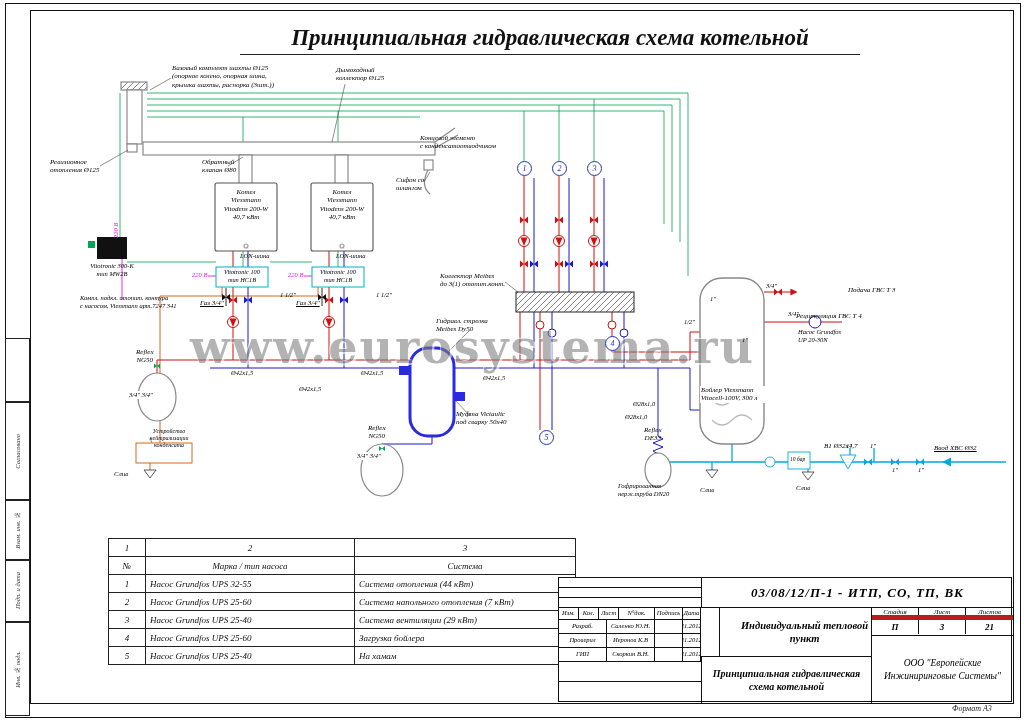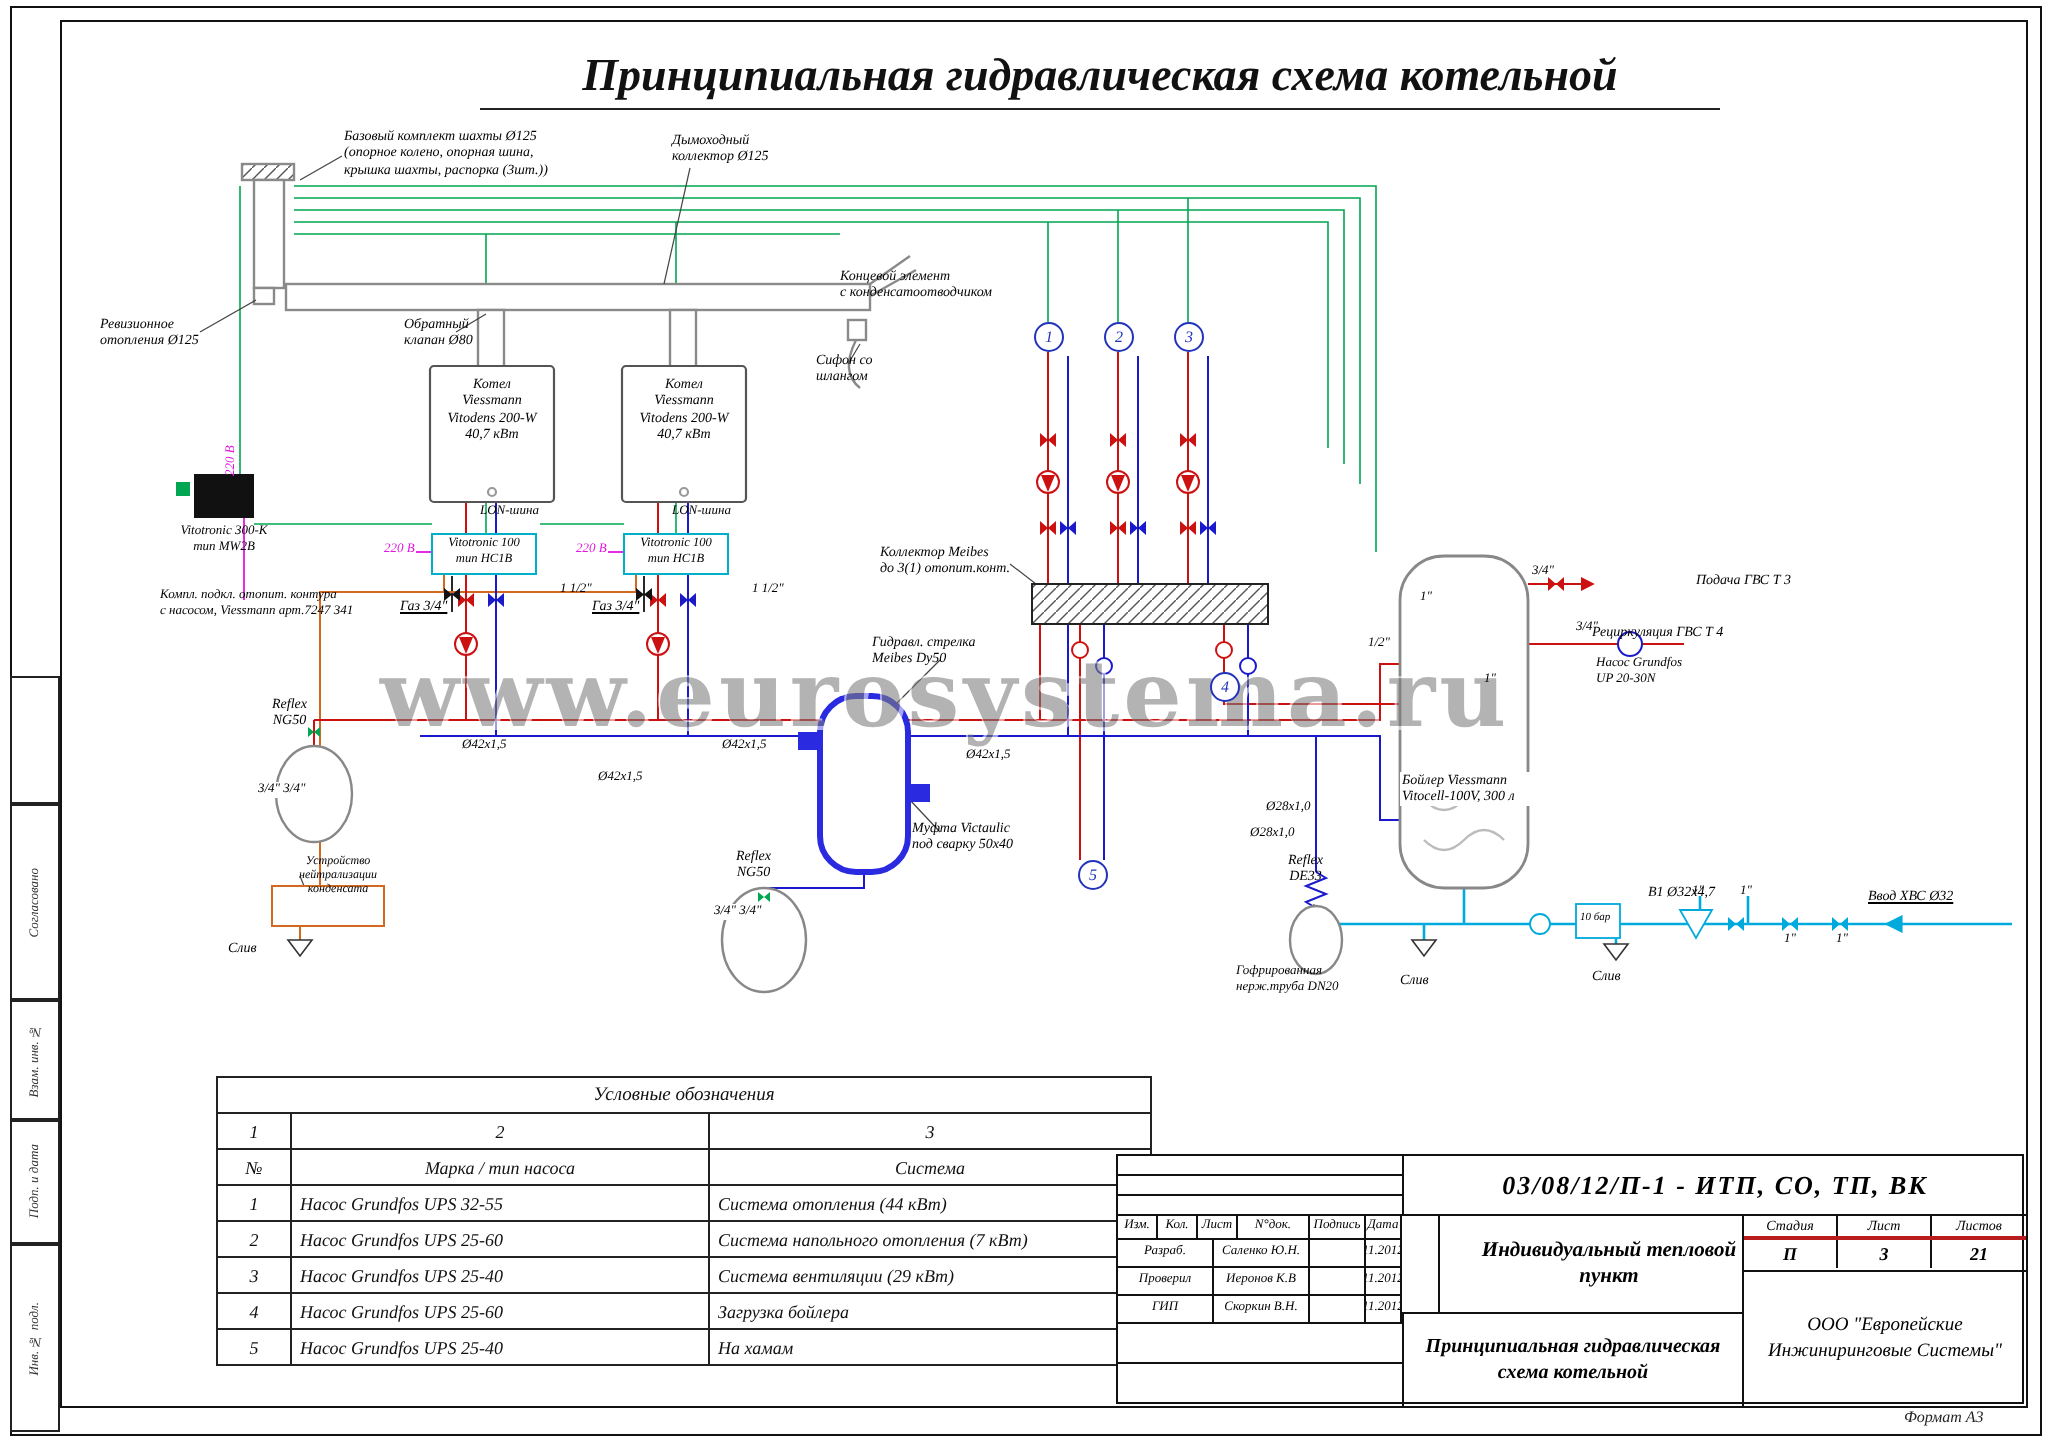--- a/index.html
+++ b/index.html
@@ -42,21 +42,21 @@
     border-bottom:1.4px solid #111;display:flex;align-items:center;justify-content:center;
     font:italic bold 13px "Liberation Serif",serif;letter-spacing:1px;}
   .tb-left{position:absolute;left:0;top:0;width:142px;height:125px;}
   .tb-row{display:flex;border-bottom:1px solid #111;}
   .tb-row div{border-right:1px solid #111;font:italic 6.5px/1 "Liberation Serif",serif;
     display:flex;align-items:center;justify-content:center;overflow:hidden;white-space:nowrap;}
   .tb-obj{position:absolute;left:142px;top:30px;width:170px;height:48px;border-left:1.4px solid #111;
     display:flex;align-items:center;justify-content:center;text-align:center;
     font:italic bold 10.5px/1.25 "Liberation Serif",serif;white-space:pre-line;margin-left:18px;}
   .tb-stage{position:absolute;left:312px;top:30px;width:142px;height:27px;border-left:1.4px solid #111;}
-  .tb-stage .hd{display:flex;height:12px;border-bottom:2px solid #b91c1c;}
+  .tb-stage .hd{display:flex;height:12px;border-bottom:5px solid #b91c1c;}
   .tb-stage .hd div{width:47.3px;border-right:1px solid #111;font:italic 7px "Liberation Serif",serif;
     display:flex;align-items:center;justify-content:center;}
   .tb-stage .vals{display:flex;height:14px;}
   .tb-stage .vals div{width:47.3px;border-right:1px solid #111;font:italic bold 9px "Liberation Serif",serif;
     display:flex;align-items:center;justify-content:center;}
   .tb-comp{position:absolute;left:312px;top:57px;width:142px;height:68px;border-left:1.4px solid #111;
     border-top:1px solid #111;display:flex;align-items:center;justify-content:center;text-align:center;
     font:italic 9.5px/1.3 "Liberation Serif",serif;white-space:pre-line;}
   .tb-draw{position:absolute;left:142px;top:78px;width:170px;height:47px;border-left:1.4px solid #111;
     border-top:1px solid #111;display:flex;align-items:center;justify-content:center;text-align:center;
@@ -289,21 +289,21 @@
 (опорное колено, опорная шина,
 крышка шахты, распорка (3шт.))</div>
   <div class="lbl" style="left:336px;top:66px">Дымоходный
 коллектор Ø125</div>
   <div class="lbl" style="left:420px;top:134px">Концевой элемент
 с конденсатоотводчиком</div>
   <div class="lbl" style="left:50px;top:158px">Ревизионное
 отопления Ø125</div>
   <div class="lbl" style="left:202px;top:158px">Обратный
 клапан Ø80</div>
-  <div class="lbl" style="left:408px;top:176px">Сифон со
+  <div class="lbl" style="left:396px;top:176px">Сифон со
 шлангом</div>
 
   <div class="lbl c" style="left:216px;top:188px;width:60px">Котел
 Viessmann
 Vitodens 200-W
 40,7 кВт</div>
   <div class="lbl c" style="left:312px;top:188px;width:60px">Котел
 Viessmann
 Vitodens 200-W
 40,7 кВт</div>
@@ -388,23 +388,20 @@
   </div>
   <div class="stamp-cell" style="top:560px;height:62px">
     <span class="vtext">Подп. и дата</span>
   </div>
   <div class="stamp-cell" style="top:622px;height:94px">
     <span class="vtext">Инв. № подл.</span>
   </div>
 
   <table class="legend">
     <tbody>
-        <tr class="lg-title">
-          <td colspan="3">Условные обозначения</td>
-        </tr>
     <tr>
       <td class="w-num">1</td>
       <td class="w-mark">2</td>
       <td class="w-sys">3</td>
     </tr>
     <tr>
       <td>№</td>
       <td>Марка / тип насоса</td>
       <td>Система</td>
     </tr>

